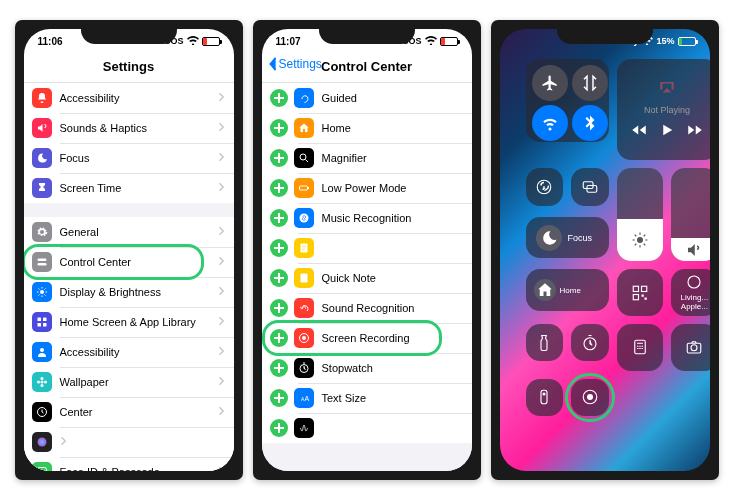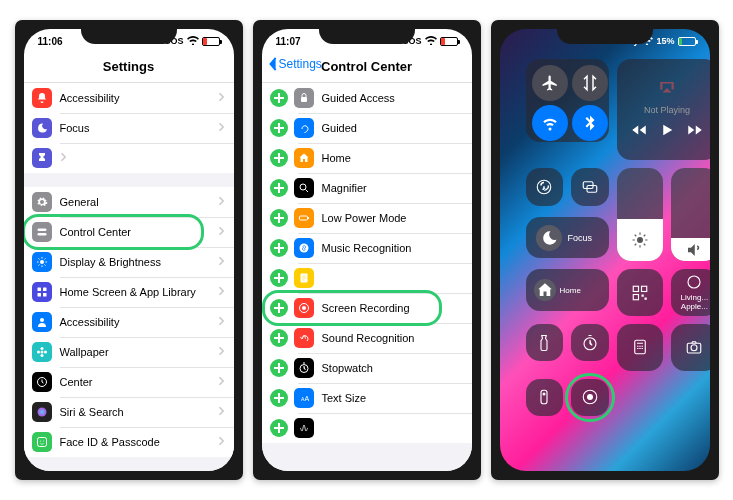--- a/index.html
+++ b/index.html
@@ -87,36 +87,48 @@
               <svg viewBox="0 0 24 24">
                 <path d="M12 2a6 6 0 00-6 6v4l-2 3h16l-2-3V8a6 6 0 00-6-6zm0 20a3 3 0 003-3H9a3 3 0 003 3z"></path>
               </svg>
             </span>
             <span class="label">Accessibility</span>
             <span class="chev"><svg viewBox="0 0 8 12">
                 <path d="M2 1l5 5-5 5"></path>
               </svg></span>
           </div>
           <div class="row">
-            <span class="icon-box" style="background:#5856d6">
-              <svg viewBox="0 0 24 24">
-                <path d="M14 3a9 9 0 108 11 7 7 0 01-8-11z"></path>
-              </svg>
-            </span>
-            <span class="label">Focus</span>
+            <span class="icon-box" style="background:#ff2d55">
+              <svg viewBox="0 0 24 24">
+                <path d="M4 9v6h4l5 5V4L8 9H4zm13 3a4 4 0 000-8v2a2 2 0 010 4v2z"></path>
+              </svg>
+            </span>
+            <span class="label">Sounds &amp; Haptics</span>
             <span class="chev"><svg viewBox="0 0 8 12">
                 <path d="M2 1l5 5-5 5"></path>
               </svg></span>
           </div>
           <div class="row">
             <span class="icon-box" style="background:#5856d6">
               <svg viewBox="0 0 24 24">
+                <path d="M14 3a9 9 0 108 11 7 7 0 01-8-11z"></path>
+              </svg>
+            </span>
+            <span class="label">Focus</span>
+            <span class="chev"><svg viewBox="0 0 8 12">
+                <path d="M2 1l5 5-5 5"></path>
+              </svg></span>
+          </div>
+          <div class="row">
+            <span class="icon-box" style="background:#5856d6">
+              <svg viewBox="0 0 24 24">
                 <path d="M6 2h12v4l-4 4 4 4v4H6v-4l4-4-4-4V2z"></path>
               </svg>
             </span>
+            <span class="label">Screen Time</span>
             <span class="chev"><svg viewBox="0 0 8 12">
                 <path d="M2 1l5 5-5 5"></path>
               </svg></span>
           </div>
           <div class="gap"></div>
           <div class="row" style="position:relative">
             <span class="icon-box" style="background:#8e8e93">
               <svg viewBox="0 0 24 24">
                 <path d="M12 8a4 4 0 100 8 4 4 0 000-8zm9 4l2 1-1 3-2-.5a8 8 0 01-1.5 1.5l.5 2-3 1-1-2h-2l-1 2-3-1 .5-2A8 8 0 016 16.5L4 17l-1-3 2-1v-2l-2-1 1-3 2 .5A8 8 0 017.5 6L7 4l3-1 1 2h2l1-2 3 1-.5 2A8 8 0 0118 7.5l2-.5 1 3-2 1v2z"></path>
               </svg>
@@ -209,21 +221,20 @@
               <svg viewBox="0 0 24 24">
                 <circle cx="12" cy="12" r="9" fill="url(#g)"></circle>
                 <defs>
                   <radialGradient id="g">
                     <stop offset="0" stop-color="#5ac8fa"></stop>
                     <stop offset="1" stop-color="#af52de"></stop>
                   </radialGradient>
                 </defs>
               </svg>
             </span>
-            <span class="label">Siri &amp; Search</span>
             <span class="chev"><svg viewBox="0 0 8 12">
                 <path d="M2 1l5 5-5 5"></path>
               </svg></span>
           </div>
           <div class="row" style="position:relative">
             <span class="icon-box" style="background:#34c759">
               <svg viewBox="0 0 24 24">
                 <rect x="3" y="3" width="18" height="18" rx="4" fill="none" stroke="#fff" stroke-width="2"></rect>
                 <circle cx="9" cy="10" r="1"></circle>
                 <circle cx="15" cy="10" r="1"></circle>
@@ -259,30 +270,20 @@
         <svg viewBox="0 0 10 16">
               <path fill="#007aff" d="M8 1L2 8l6 7" stroke="#007aff" stroke-width="2"></path>
             </svg>
         <span>Settings</span>
       </span>
       <span>Control Center</span>
     </div>
     <div class="list" id="list2">
           <div class="row" style="position:relative">
             <span class="add"></span>
-            <span class="icon-box" style="background:#8e8e93">
-              <svg viewBox="0 0 24 24">
-                <rect x="6" y="10" width="12" height="10" rx="2"></rect>
-                <path d="M8 10V7a4 4 0 018 0v3" fill="none" stroke="#fff" stroke-width="2"></path>
-              </svg>
-            </span>
-            <span class="label">Guided Access</span>
-          </div>
-          <div class="row" style="position:relative">
-            <span class="add"></span>
             <span class="icon-box" style="background:#007aff">
               <svg viewBox="0 0 24 24">
                 <path d="M8 14a6 6 0 1110 4c-1 1-2 3-5 3" fill="none" stroke="#fff" stroke-width="2"></path>
               </svg>
             </span>
             <span class="label">Guided</span>
           </div>
           <div class="row" style="position:relative">
             <span class="add"></span>
             <span class="icon-box" style="background:#ff9500">
@@ -326,38 +327,48 @@
             <span class="add"></span>
             <span class="icon-box" style="background:#ffcc00">
               <svg viewBox="0 0 24 24">
                 <rect x="5" y="3" width="14" height="18" rx="2"></rect>
                 <path d="M8 8h8M8 12h8M8 16h5" stroke="#ffcc00" stroke-width="1"></path>
               </svg>
             </span>
           </div>
           <div class="row" style="position:relative">
             <span class="add"></span>
+            <span class="icon-box" style="background:#ffcc00">
+              <svg viewBox="0 0 24 24">
+                <rect x="5" y="3" width="14" height="18" rx="2"></rect>
+                <path d="M14 14l5 5" stroke="#fff" stroke-width="2"></path>
+              </svg>
+            </span>
+            <span class="label">Quick Note</span>
+          </div>
+          <div class="row" style="position:relative">
+            <span class="add"></span>
+            <span class="icon-box" style="background:#ff3b30">
+              <svg viewBox="0 0 24 24">
+                <path d="M8 14a6 6 0 1110 4" fill="none" stroke="#fff" stroke-width="2"></path>
+                <path d="M4 10c2 0 2 4 4 4s2-8 4-8 2 8 4 8" fill="none" stroke="#fff" stroke-width="1.5"></path>
+              </svg>
+            </span>
+            <span class="label">Sound Recognition</span>
+          </div>
+          <div class="row" style="position:relative">
+            <span class="add"></span>
             <span class="icon-box" style="background:#ff3b30">
               <svg viewBox="0 0 24 24">
                 <circle cx="12" cy="12" r="9" fill="none" stroke="#fff" stroke-width="2"></circle>
                 <circle cx="12" cy="12" r="4"></circle>
               </svg>
             </span>
             <span class="label">Screen Recording</span>
             <div class="hl" style="left:0px;right:30px;top:-3px;bottom:-3px;"></div>
-          </div>
-          <div class="row" style="position:relative">
-            <span class="add"></span>
-            <span class="icon-box" style="background:#ff3b30">
-              <svg viewBox="0 0 24 24">
-                <path d="M8 14a6 6 0 1110 4" fill="none" stroke="#fff" stroke-width="2"></path>
-                <path d="M4 10c2 0 2 4 4 4s2-8 4-8 2 8 4 8" fill="none" stroke="#fff" stroke-width="1.5"></path>
-              </svg>
-            </span>
-            <span class="label">Sound Recognition</span>
           </div>
           <div class="row" style="position:relative">
             <span class="add"></span>
             <span class="icon-box" style="background:#000">
               <svg viewBox="0 0 24 24">
                 <circle cx="12" cy="13" r="8" fill="none" stroke="#fff" stroke-width="2"></circle>
                 <path d="M12 8v5l3 2M10 2h4" stroke="#fff" stroke-width="2"></path>
               </svg>
             </span>
             <span class="label">Stopwatch</span>

